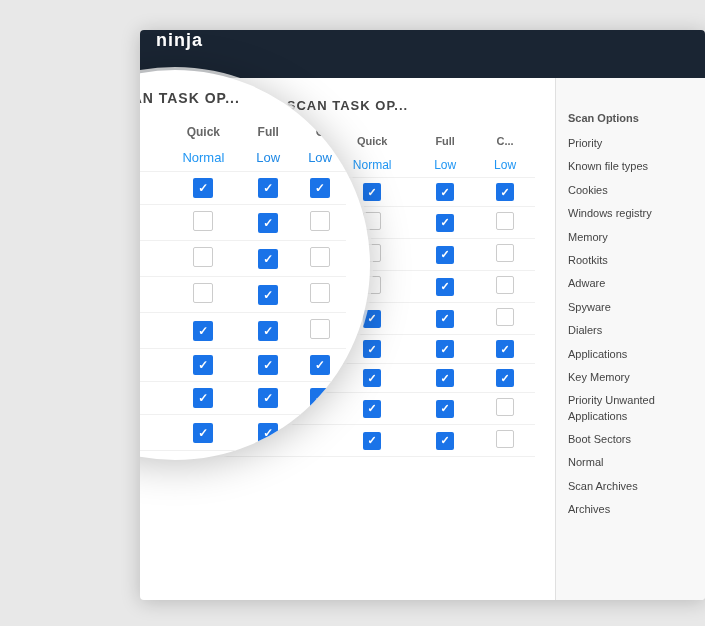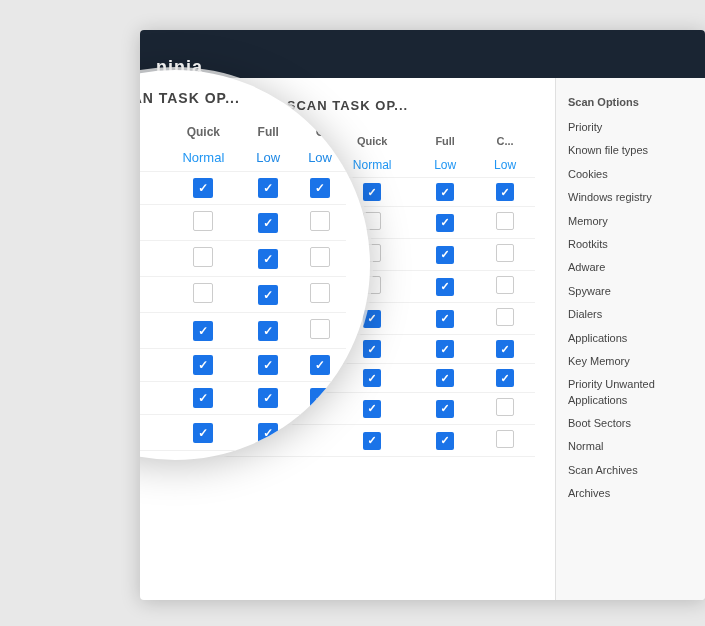--- a/index.html
+++ b/index.html
@@ -23,21 +23,21 @@
       border-radius: 4px;
       box-shadow: 0 2px 20px rgba(0,0,0,0.2);
       overflow: hidden;
     }
 
     
     .header-bar {
       background: #1a2533;
       height: 48px;
       display: flex;
-      align-items: flex-end;
+      align-items: flex-start;
       padding: 0 16px;
     }
 
     .logo-text {
       color: #fff;
       font-size: 18px;
       font-weight: 700;
       letter-spacing: 1px;
     }
 
@@ -133,21 +133,21 @@
       border: 1.5px solid #ccc;
       border-radius: 2px;
       display: inline-block;
     }
 
     
     .right-sidebar {
       width: 150px;
       background: #f8f8f8;
       border-left: 1px solid #e0e0e0;
-      padding: 10px 0;
+      padding: 26px 0;
       overflow: auto;
     }
 
     .sidebar-item {
       font-size: 11px;
       color: #444;
       padding: 4px 12px;
       cursor: pointer;
       line-height: 1.4;
     }

